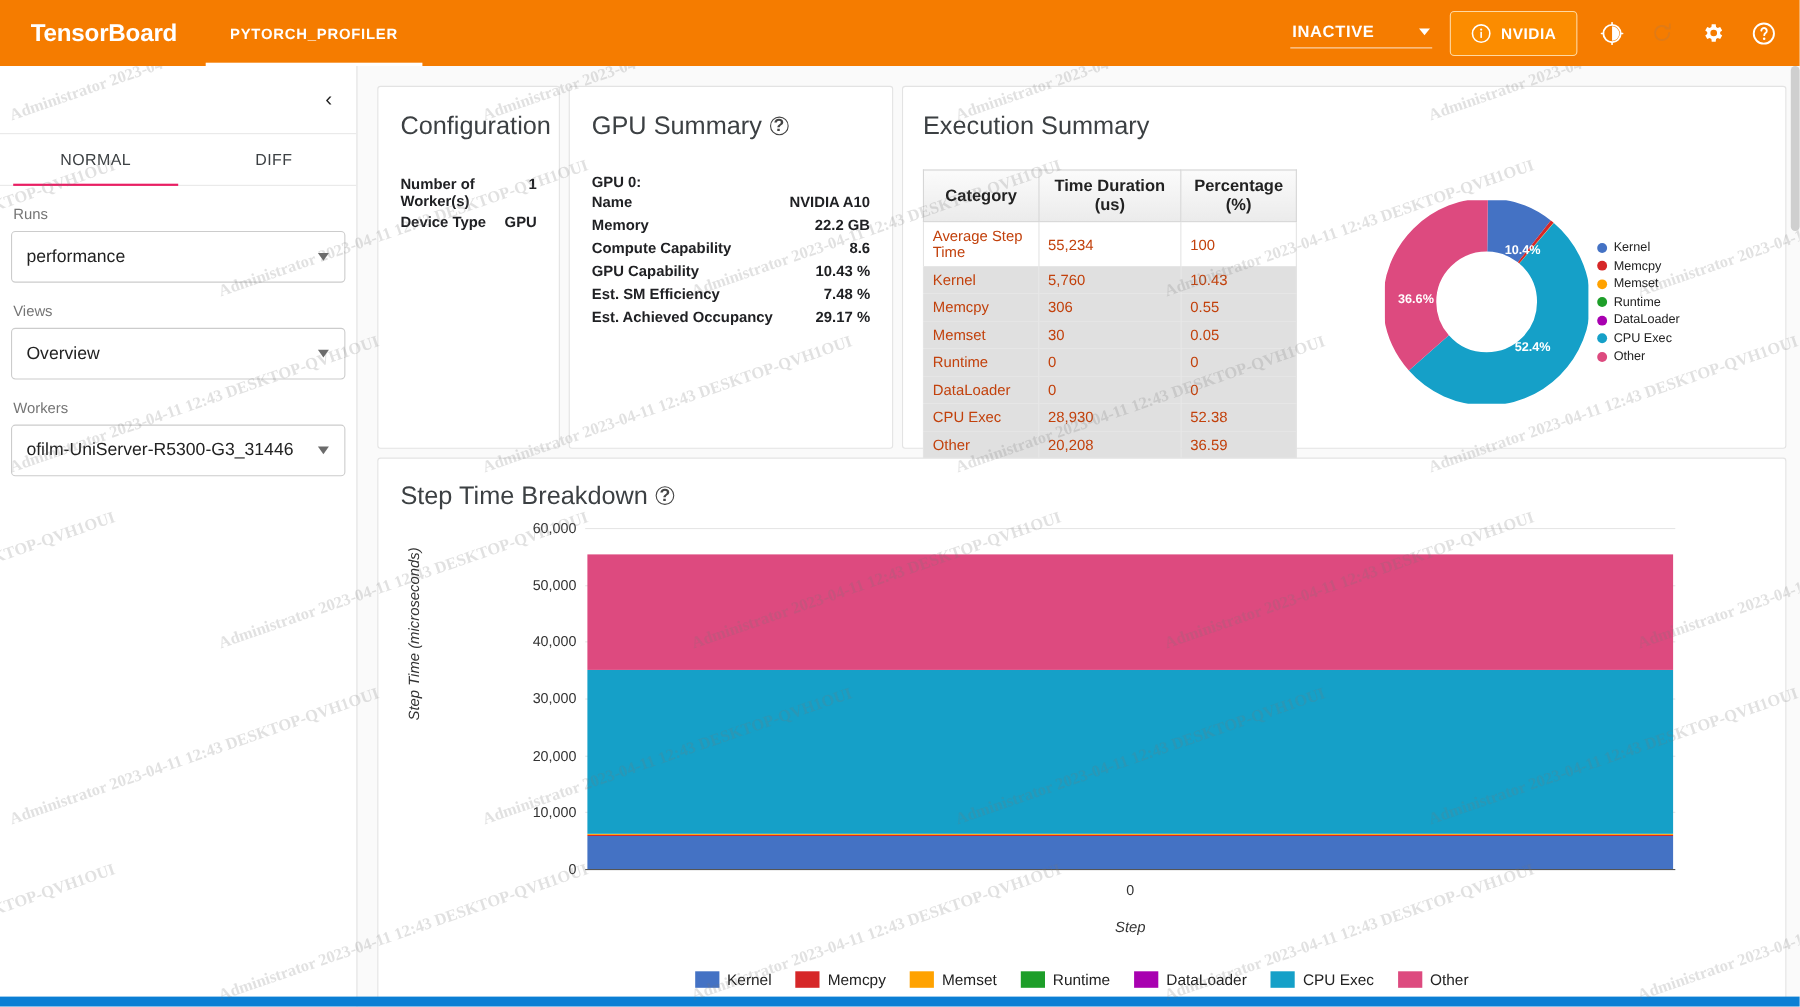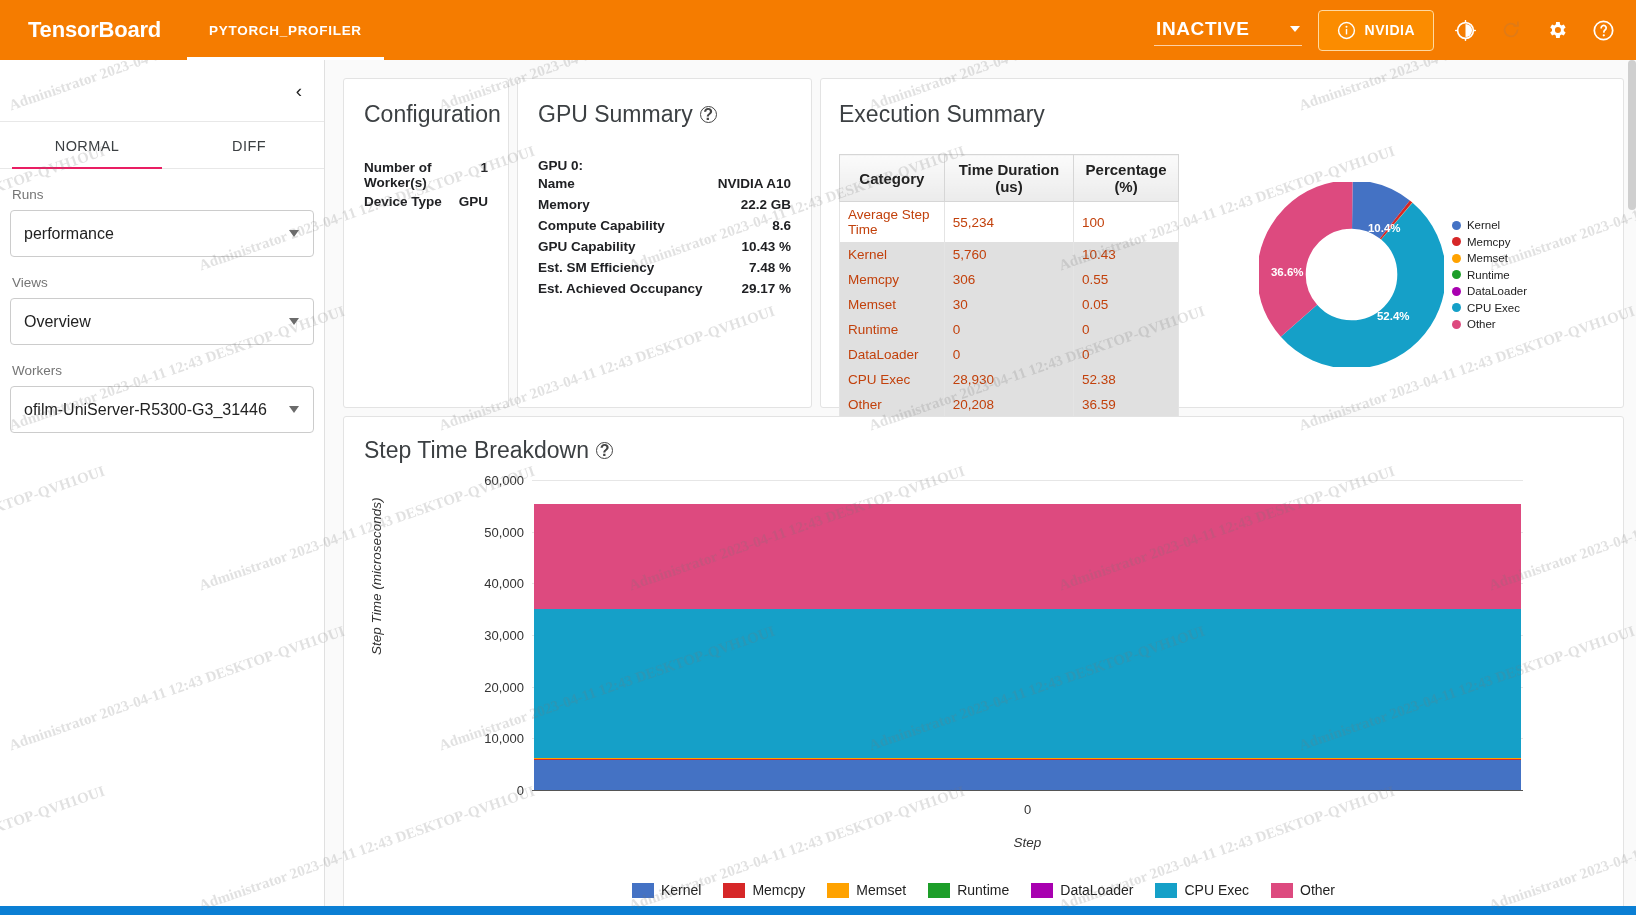--- a/index.html
+++ b/index.html
@@ -26,21 +26,21 @@
     cursor:pointer;
   }
   .tab-top.active::after {
     content:""; position:absolute; left:0; right:0; bottom:0; height:3px; background:#fff;
   }
   .top-spacer { flex:1; }
   .top-right { display:flex; align-items:center; gap:16px; padding-right:18px; }
 
   .status-select {
     display:flex; align-items:center; gap:40px; color:#fff;
-    font-size:19px; font-weight:bold; letter-spacing:.6px;
+    font-size:15px; font-weight:bold; letter-spacing:.6px;
     border-bottom:1px solid rgba(255,255,255,.65); padding:4px 2px 5px 2px;
     min-width:120px; cursor:pointer;
   }
   .caret-dn {
     width:0;height:0;border-left:5px solid transparent;border-right:5px solid transparent;
     border-top:6px solid #fff;
   }
   .upload-btn {
     display:flex; align-items:center; gap:9px;
     background:#fb8c00; border:1px solid #ffd9a0; border-radius:4px;

